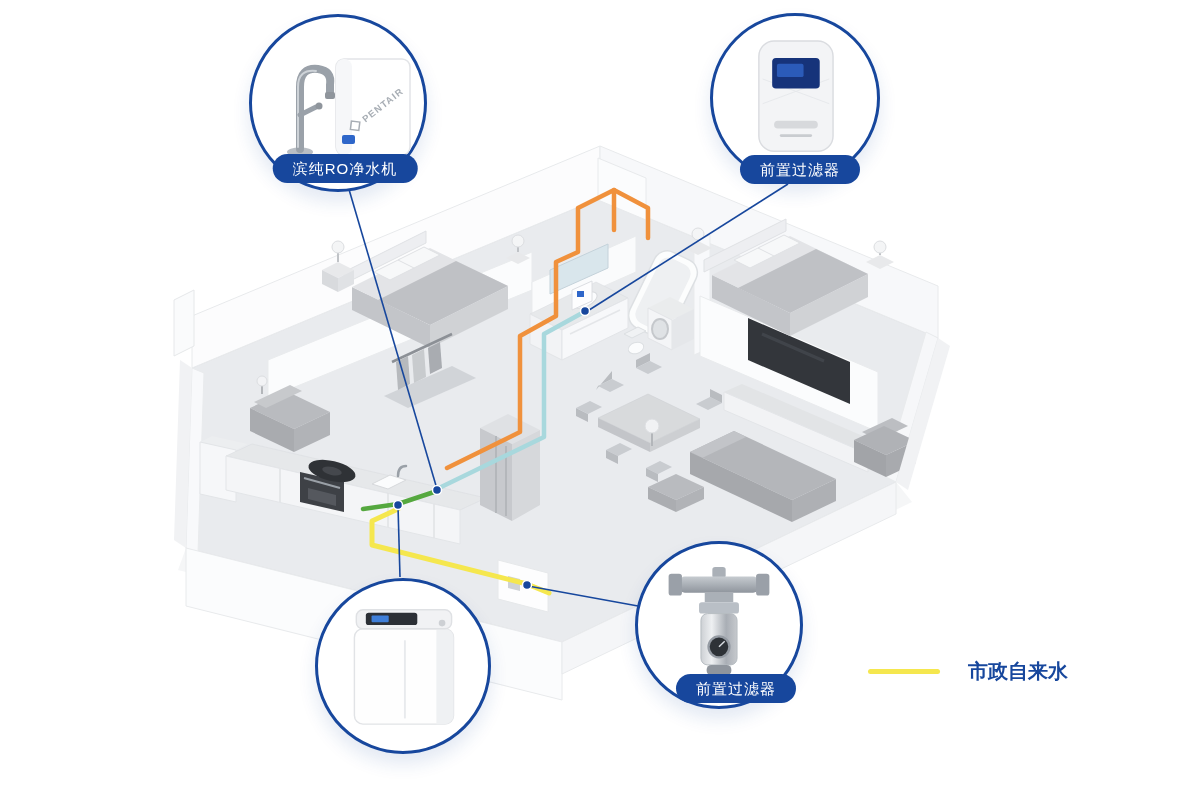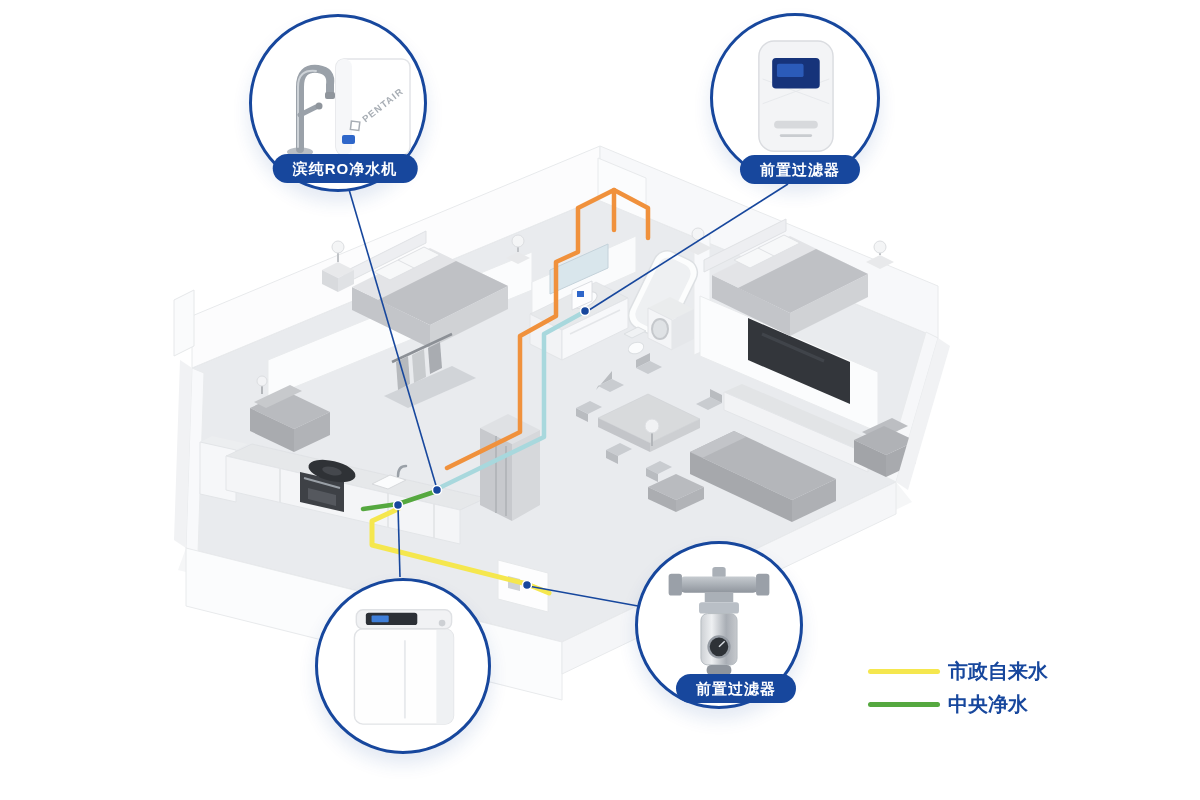--- a/index.html
+++ b/index.html
@@ -3,25 +3,25 @@
 <meta charset="utf-8">
 <style>
   html,body{margin:0;padding:0;background:#fff;}
   .stage{position:relative;width:1200px;height:800px;background:#ffffff;overflow:hidden;
          font-family:"Liberation Sans","DejaVu Sans",sans-serif;}
   .plan{position:absolute;left:0;top:0;z-index:0;}
   .callout{position:absolute;border:3.5px solid #17479d;border-radius:50%;background:#fff;
            box-shadow:0 10px 18px rgba(23,71,157,.12);z-index:2;display:flex;
            align-items:center;justify-content:center;}
   .pill{position:absolute;transform:translateX(-50%);background:#17479d;color:#fff;
-        border-radius:17px;padding:7px 20px;font-size:15px;font-weight:700;
+        border-radius:17px;padding:7px 20px;font-size:15px;font-weight:400;
         letter-spacing:1px;white-space:nowrap;z-index:3;line-height:1;}
   .legend{position:absolute;left:868px;top:660px;display:flex;flex-direction:column;
           gap:11px;z-index:2;}
-  .legend-row{display:flex;align-items:center;gap:8px;height:22px;}
+  .legend-row{display:flex;align-items:center;gap:28px;height:22px;}
   .legend-swatch{width:72px;height:5px;border-radius:2.5px;flex:0 0 auto;}
   .legend-label{font-size:20px;font-weight:700;color:#17479d;line-height:1;}
 </style>
 </head>
 <body>
 
 <div class="stage">
 
   <svg class="plan" width="1200" height="800" viewBox="0 0 1200 800">
 
@@ -311,19 +311,15 @@
   </div>
   <div class="pill" style="left:736px;top:674px;">
     <span>前置过滤器</span>
   </div>
 
   <div class="legend">
     <div class="legend-row">
       <span class="legend-swatch" style="background-color: rgb(245, 231, 78);"></span>
       <span class="legend-label">市政自来水</span>
     </div>
-    <div class="legend-row">
-      <span class="legend-swatch" style="background-color: rgb(85, 168, 63);"></span>
-      <span class="legend-label">中央净水</span>
-    </div>
   </div>
 
 </div>
 
 </body></html>

